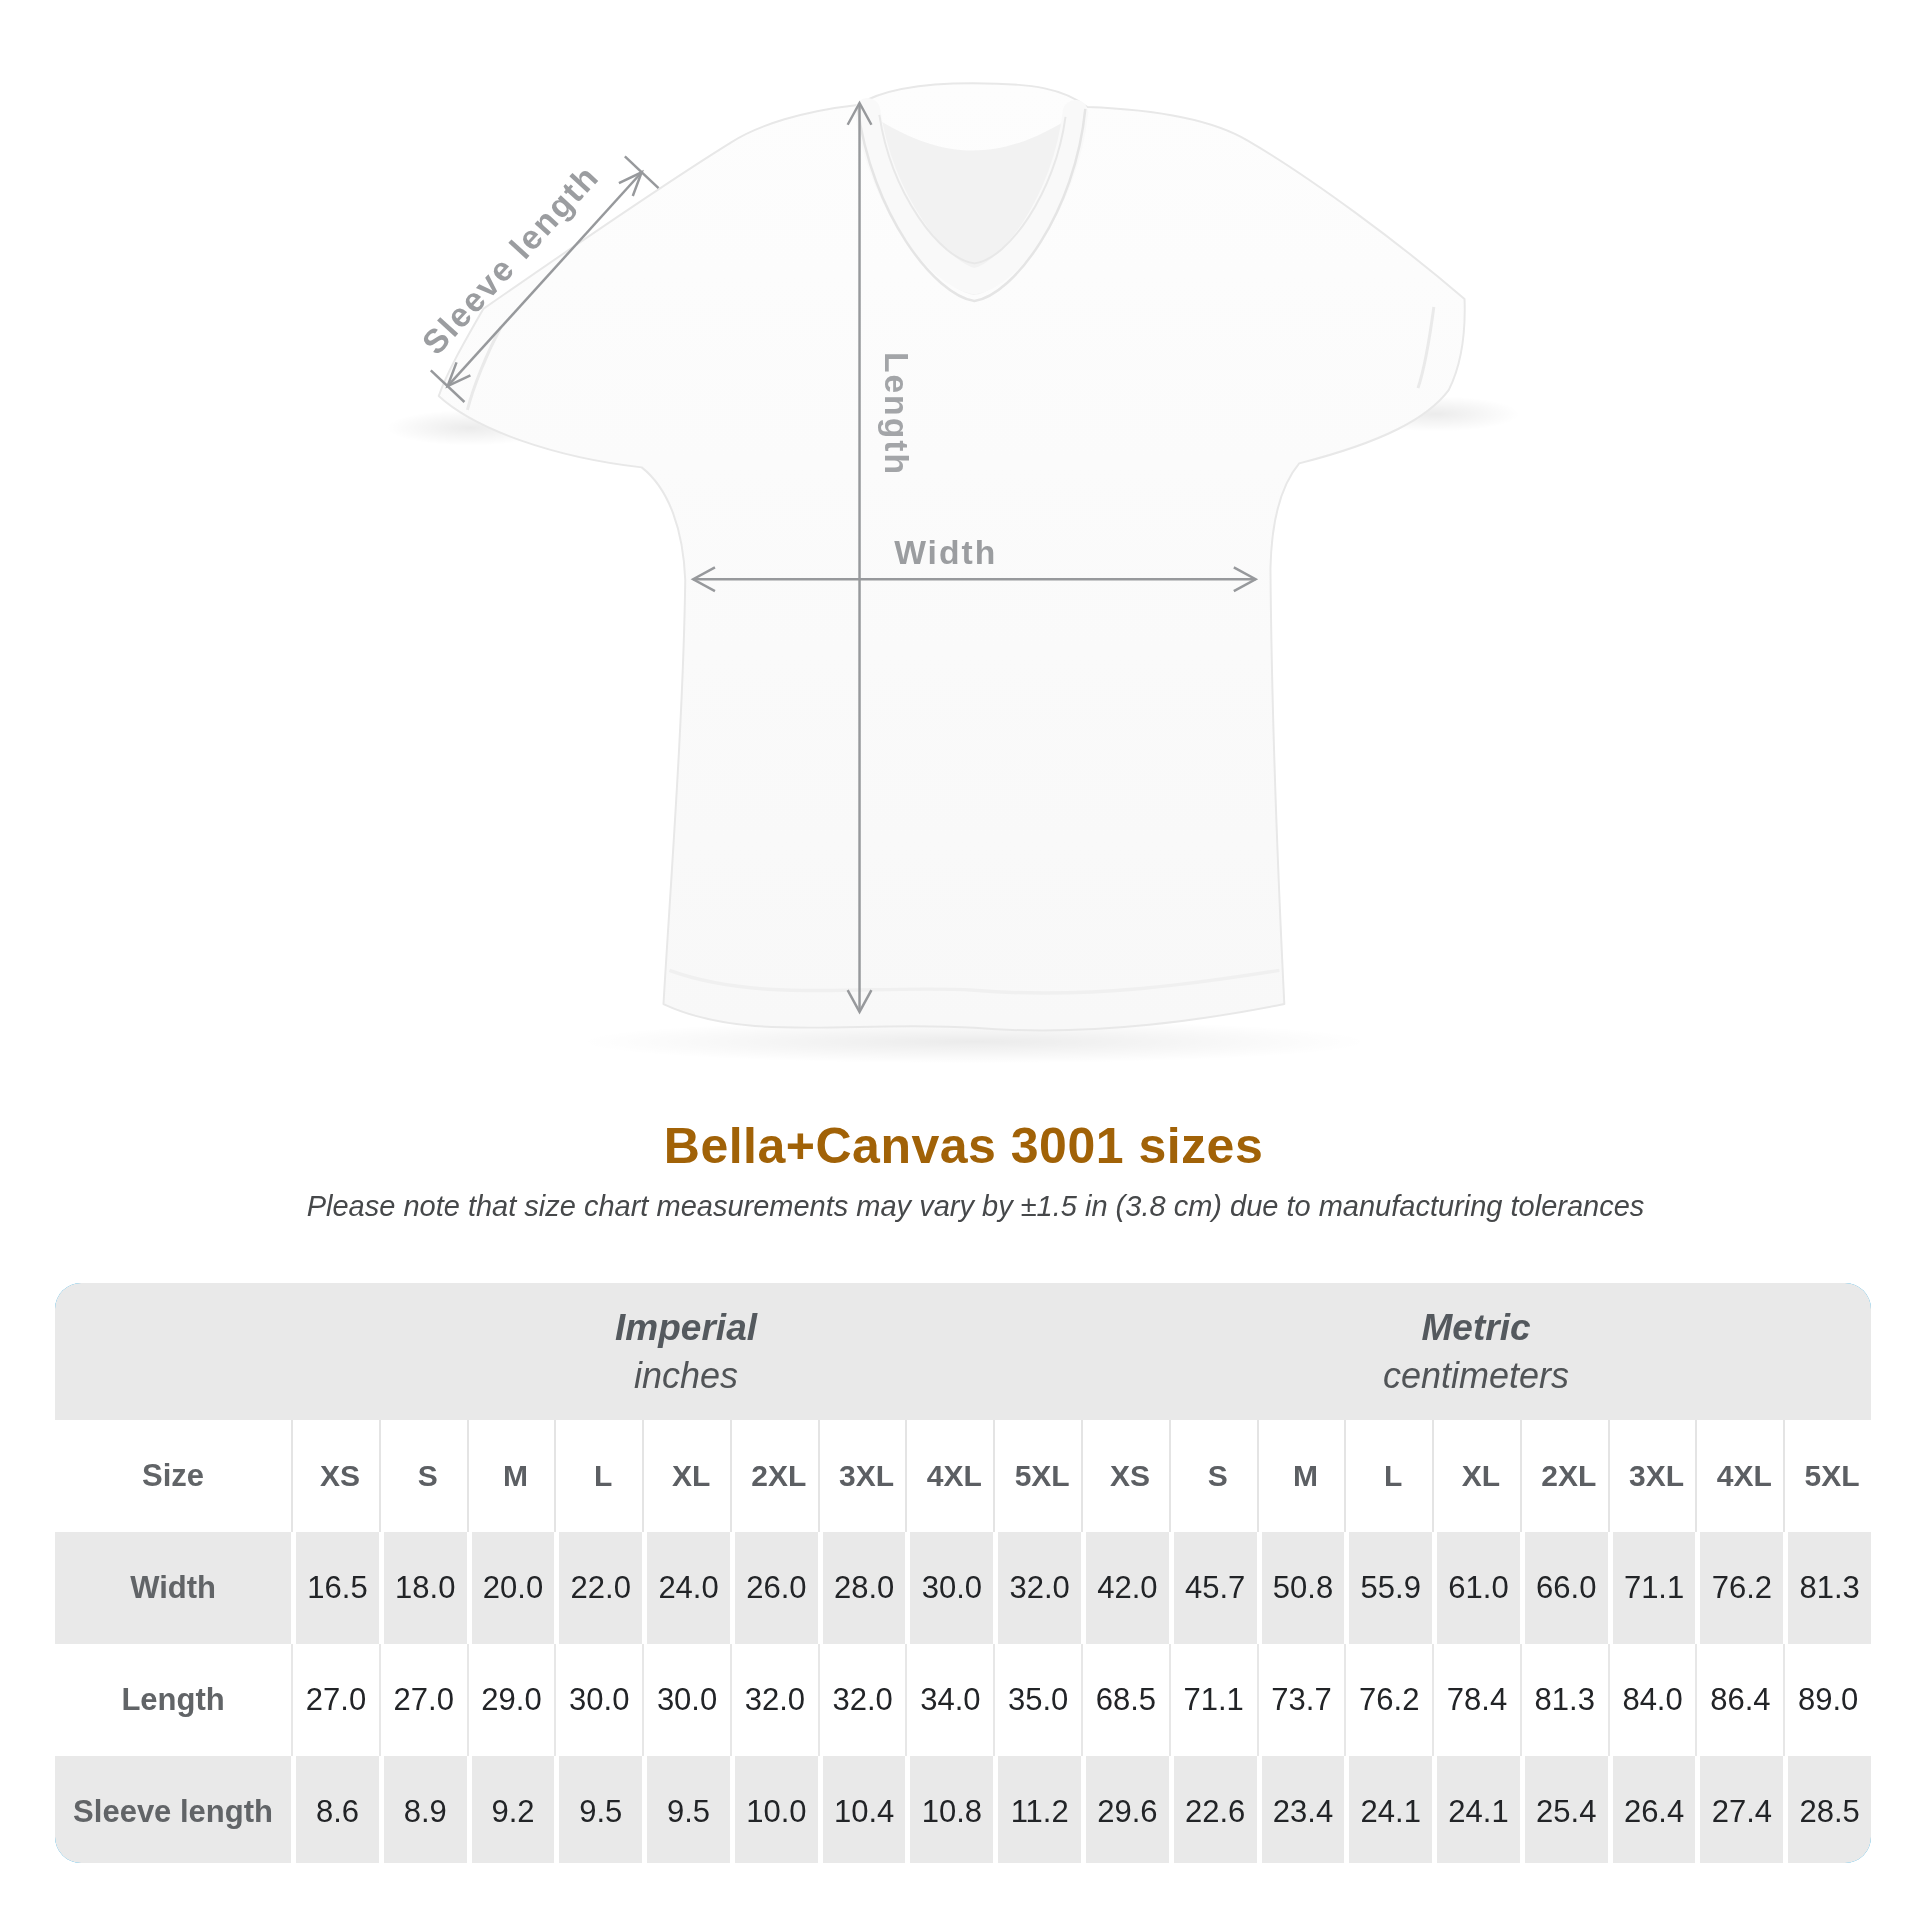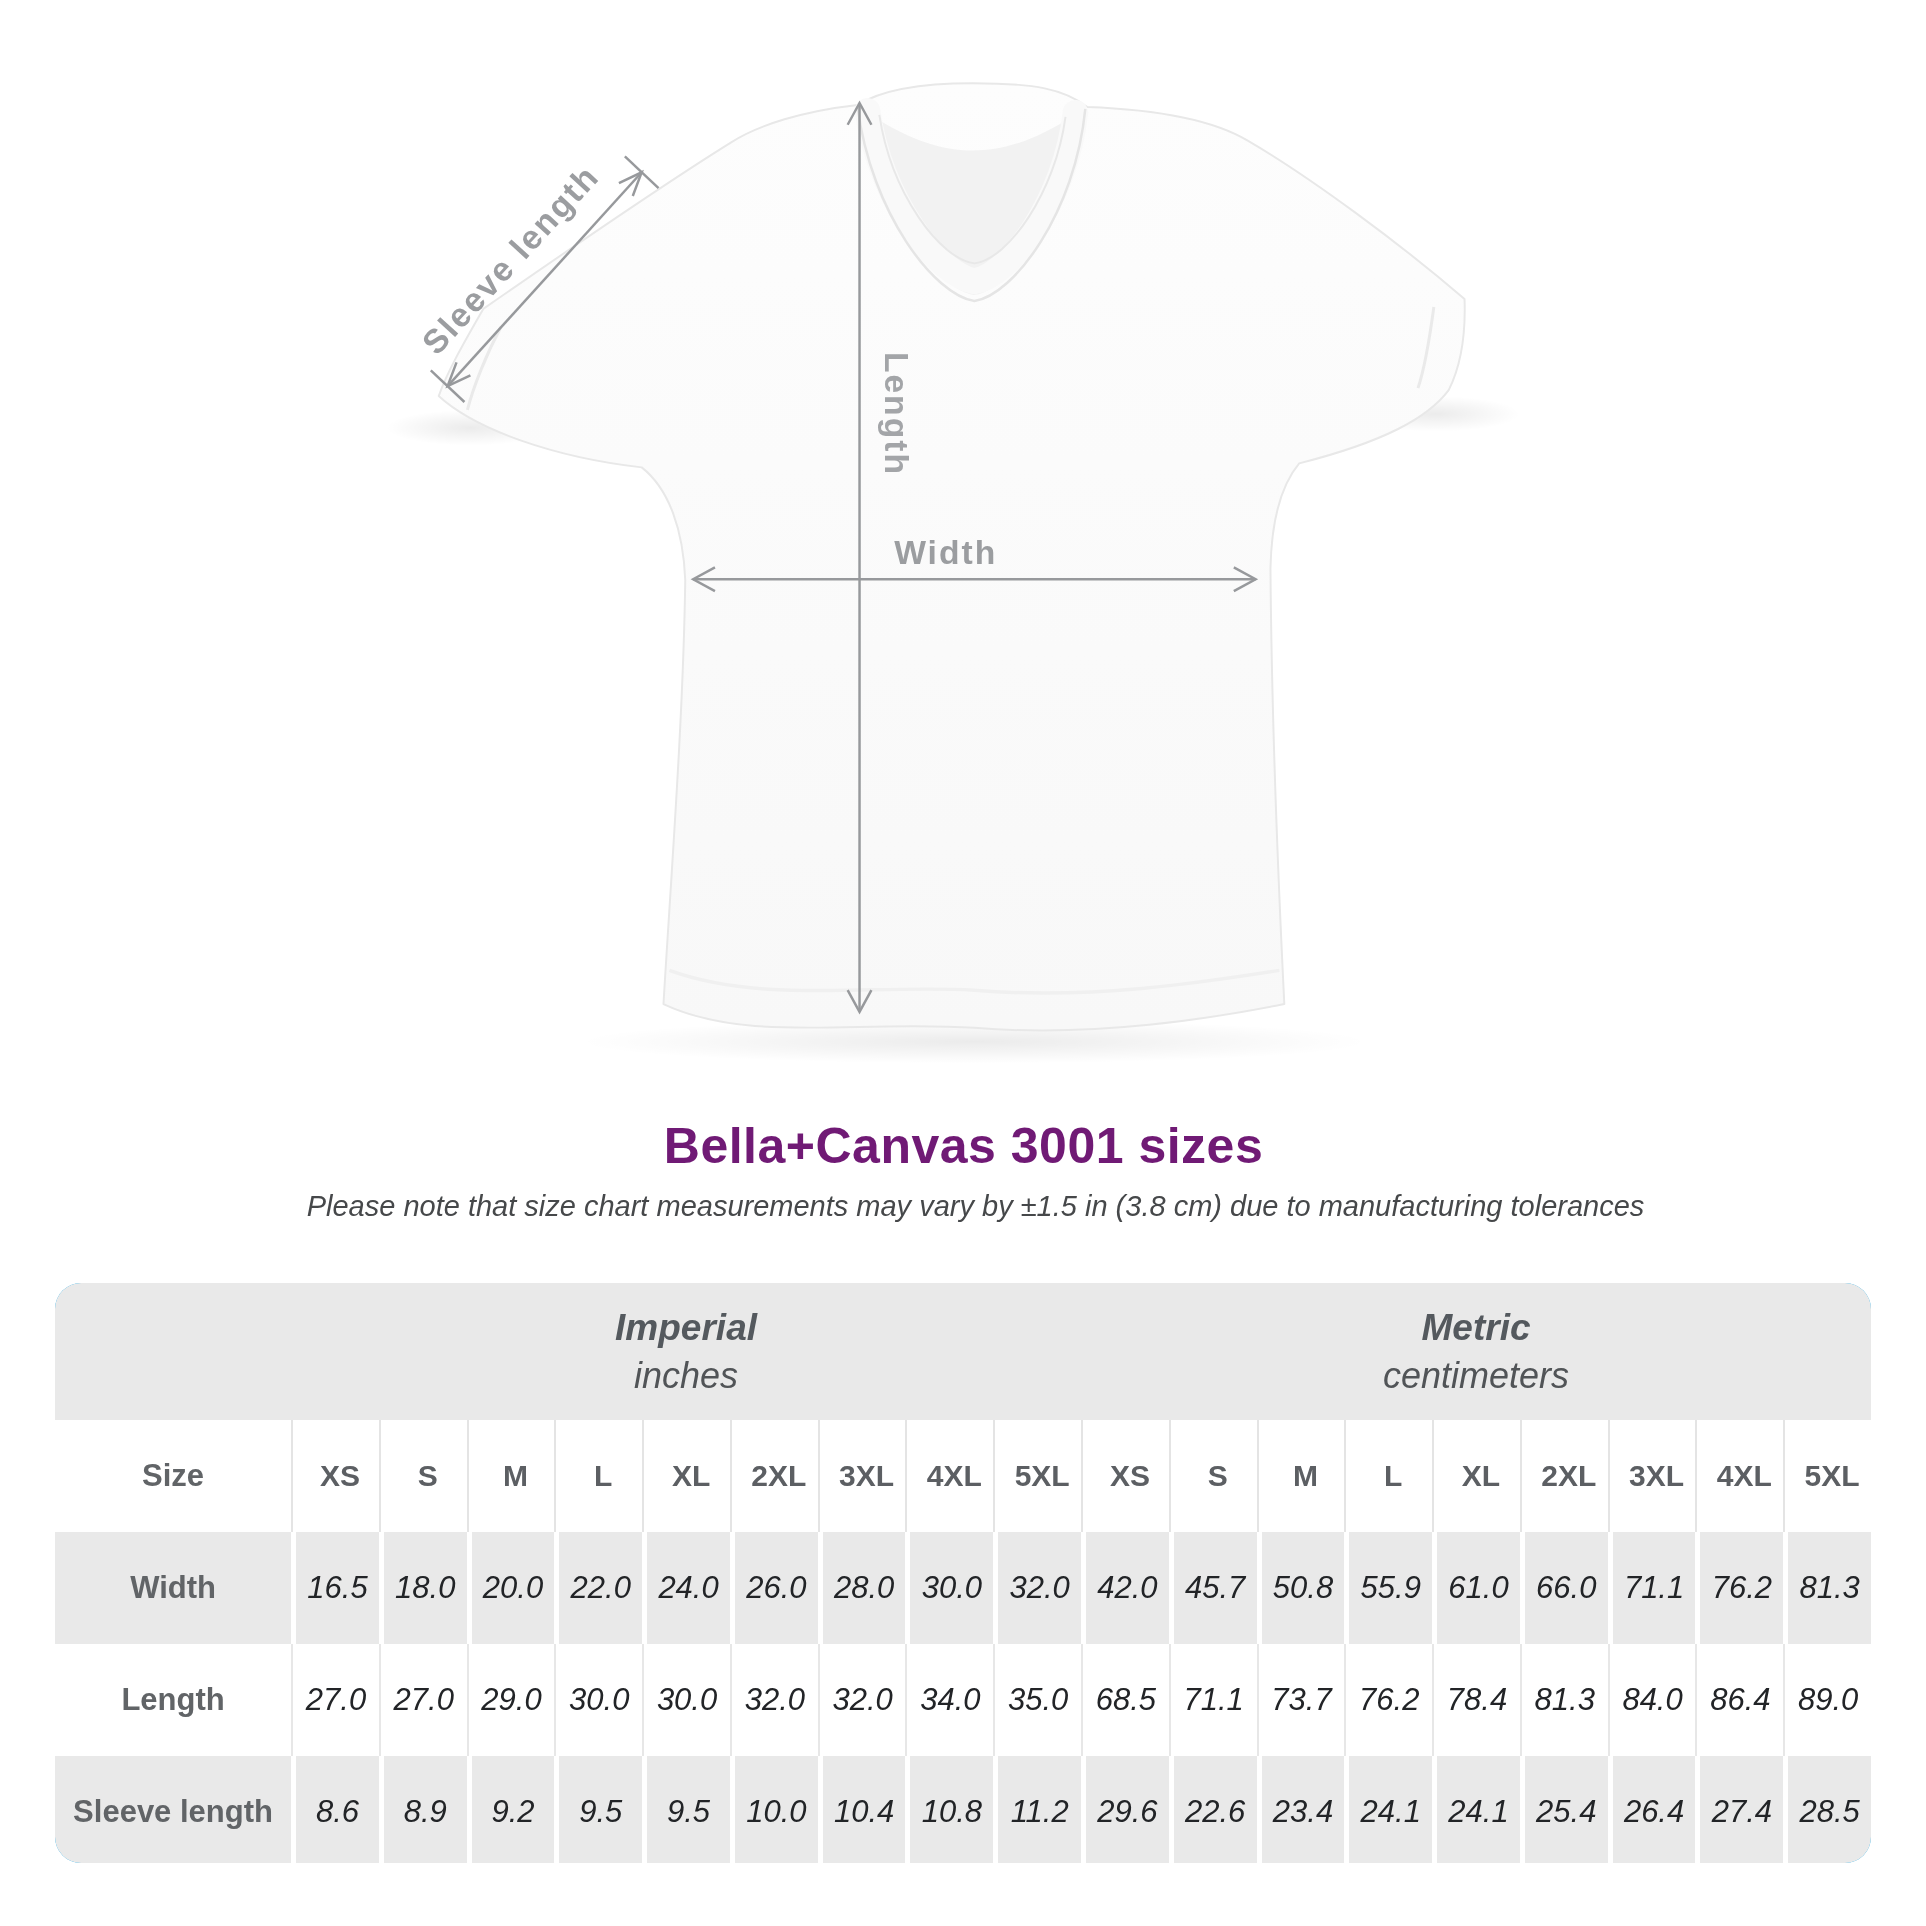--- a/index.html
+++ b/index.html
@@ -2,21 +2,21 @@
 <html><head>
 <meta charset="utf-8">
 <style>
   html,body{margin:0;padding:0;background:#ffffff;}
   body{width:1927px;height:1927px;position:relative;font-family:"Liberation Sans","DejaVu Sans",sans-serif;}
   .canvas{position:absolute;inset:0;overflow:hidden;}
 
   svg.diagram{position:absolute;top:0;left:0;}
 
   .page-title{position:absolute;top:1117px;left:0;width:100%;text-align:center;
-    font-size:50px;font-weight:700;color:#701a75;margin:0;letter-spacing:0.5px;}
+    font-size:50px;font-weight:700;color:#a16207;margin:0;letter-spacing:0.5px;}
   .page-subtitle{position:absolute;top:1190px;left:12px;width:100%;text-align:center;
     font-size:29px;font-style:italic;color:#46484a;margin:0;}
 
   .size-table{position:absolute;top:1283px;left:55px;width:1816px;height:580px;
     border-radius:26px;overflow:hidden;background:#0ea5e9;}
   .row{display:grid;grid-template-columns:13% repeat(18,1fr);}
   .row.group-row{grid-template-columns:13% 43.5% 43.5%;height:137px;background:#e9e9e9;}
   .row.header-row{height:112px;background:#ffffff;}
   .row.data-row{height:112px;}
   .row.gray{background:#e9e9e9;}
@@ -26,21 +26,21 @@
   .group-cell{flex-direction:column;justify-content:center;gap:6px;}
   .group-title{font-size:37px;font-weight:700;font-style:italic;color:#54595e;}
   .group-sub{font-size:36px;font-style:italic;color:#515457;}
 
   .header-row .cell + .cell{border-left:2px solid #e4e4e4;padding-left:8px;}
   .row.white .cell + .cell{border-left:2px solid #e7e7e7;}
   .row.gray.data-row .cell + .cell{border-left:5px solid #ffffff;}
 
   .size-head{font-size:30px;font-weight:700;color:#5c5f63;}
   .row-label{font-size:31px;font-weight:700;color:#616467;}
-  .val{font-size:31px;color:#222427;font-style:italic;}
+  .val{font-size:31px;color:#222427;}
 </style>
 </head>
 <body>
 
 <div class="canvas">
 
   <svg class="diagram" width="1927" height="1109" viewBox="0 0 1946 1120">
     <defs>
       <linearGradient id="shirtGrad" x1="0" y1="0" x2="0" y2="1">
         <stop offset="0" stop-color="#fdfdfd"></stop>

